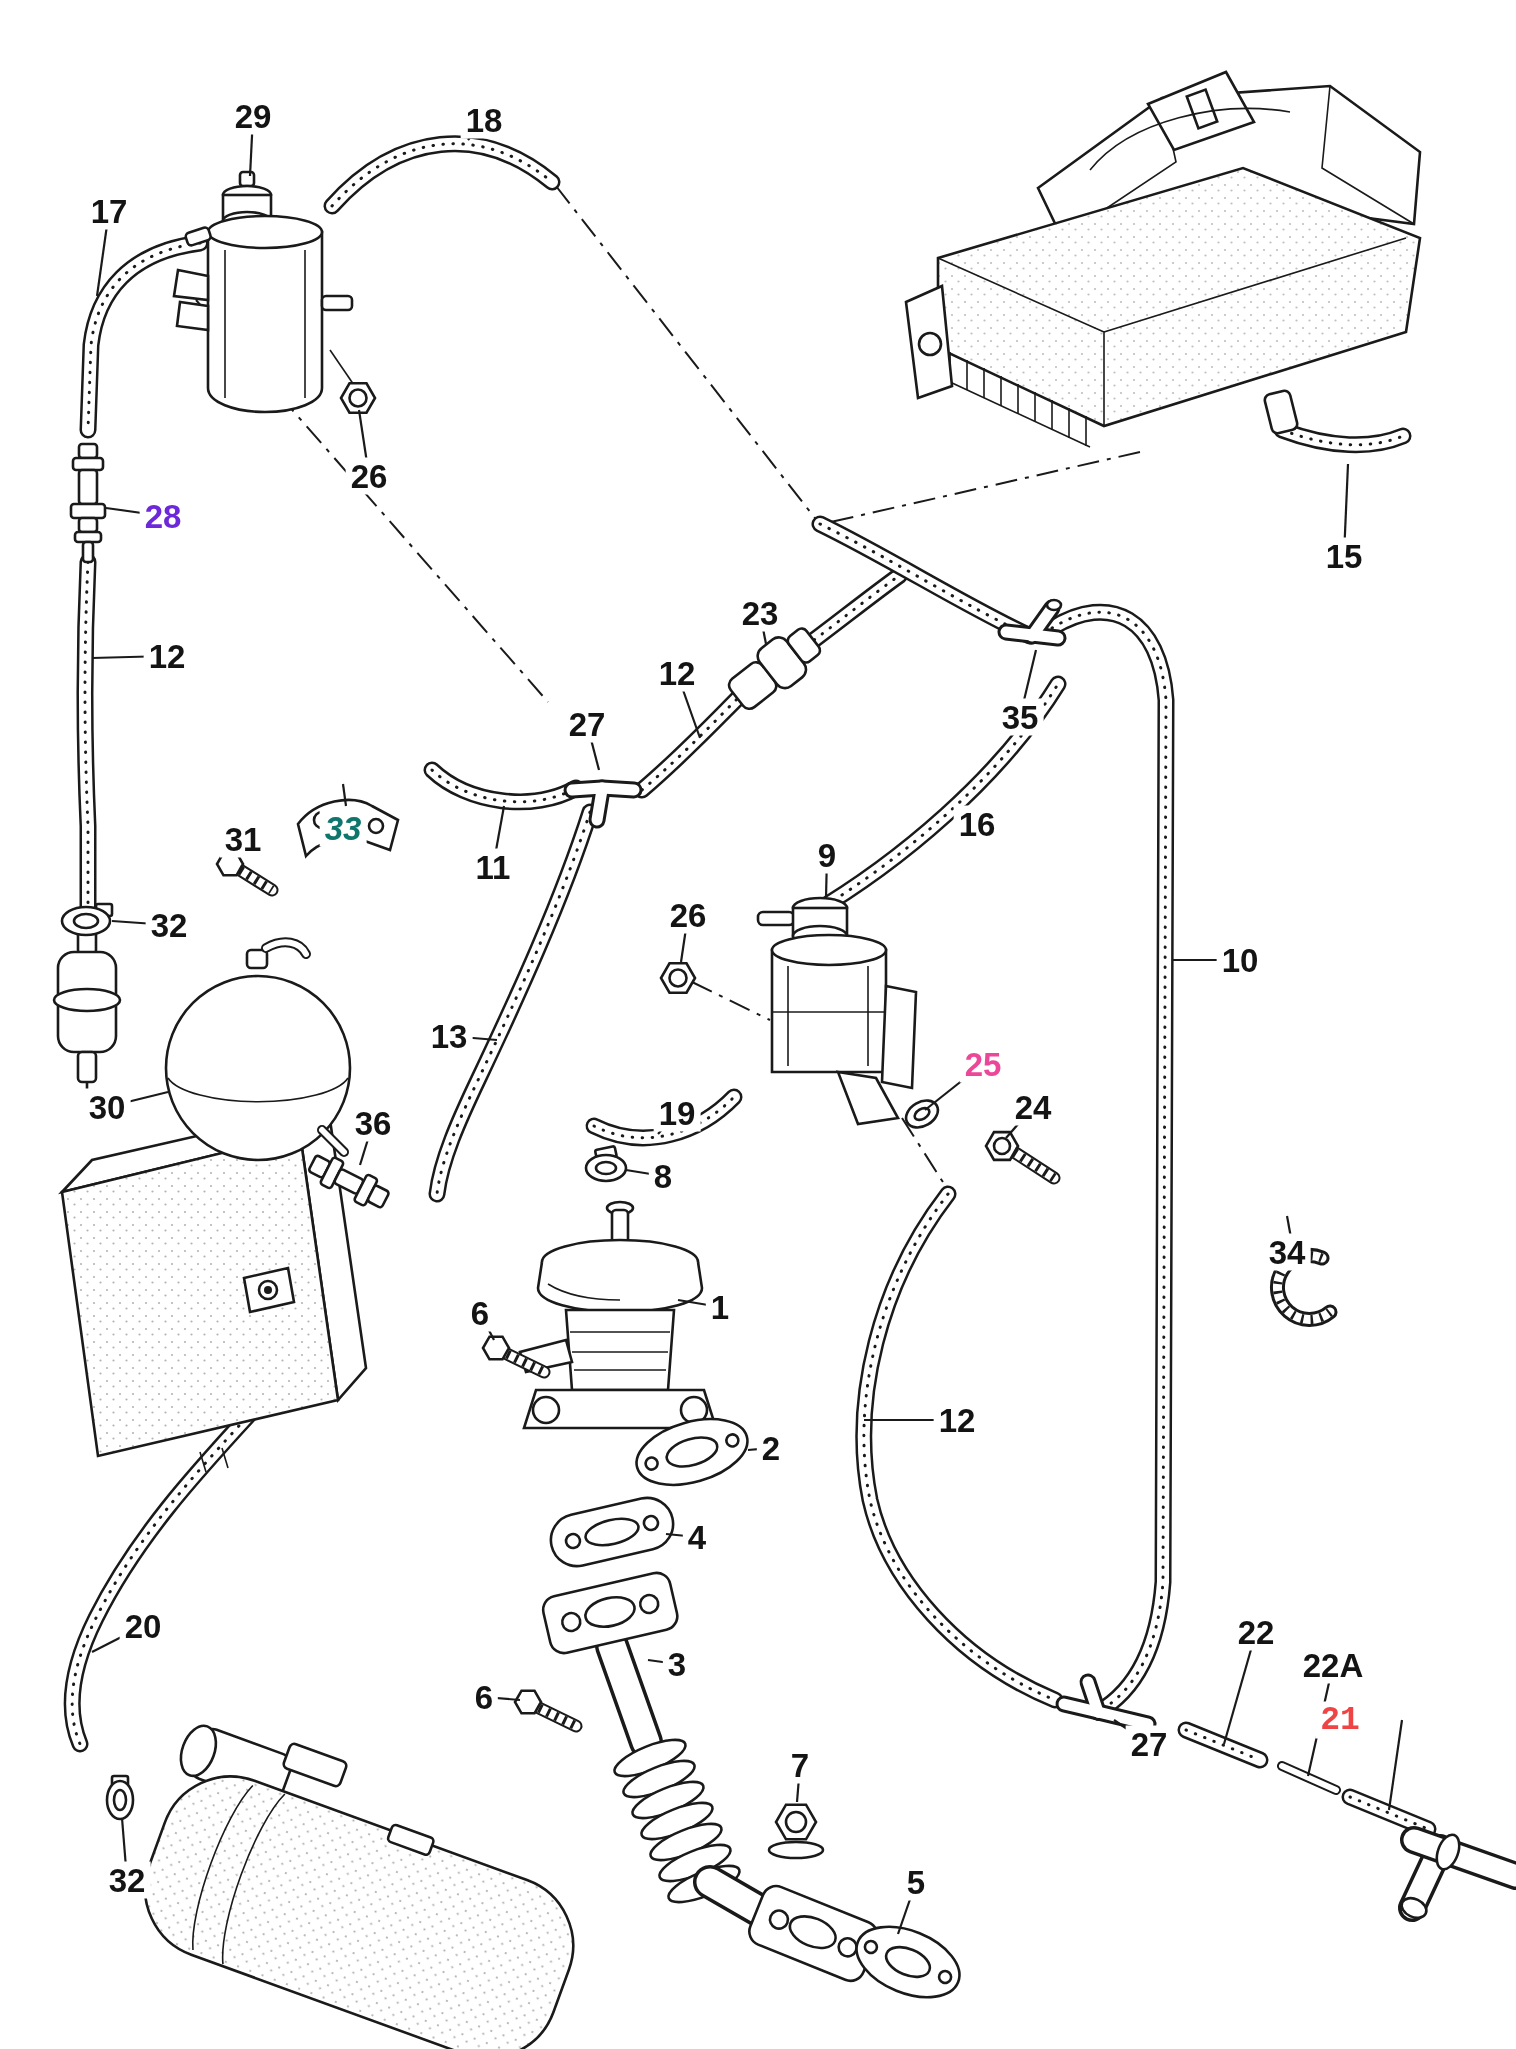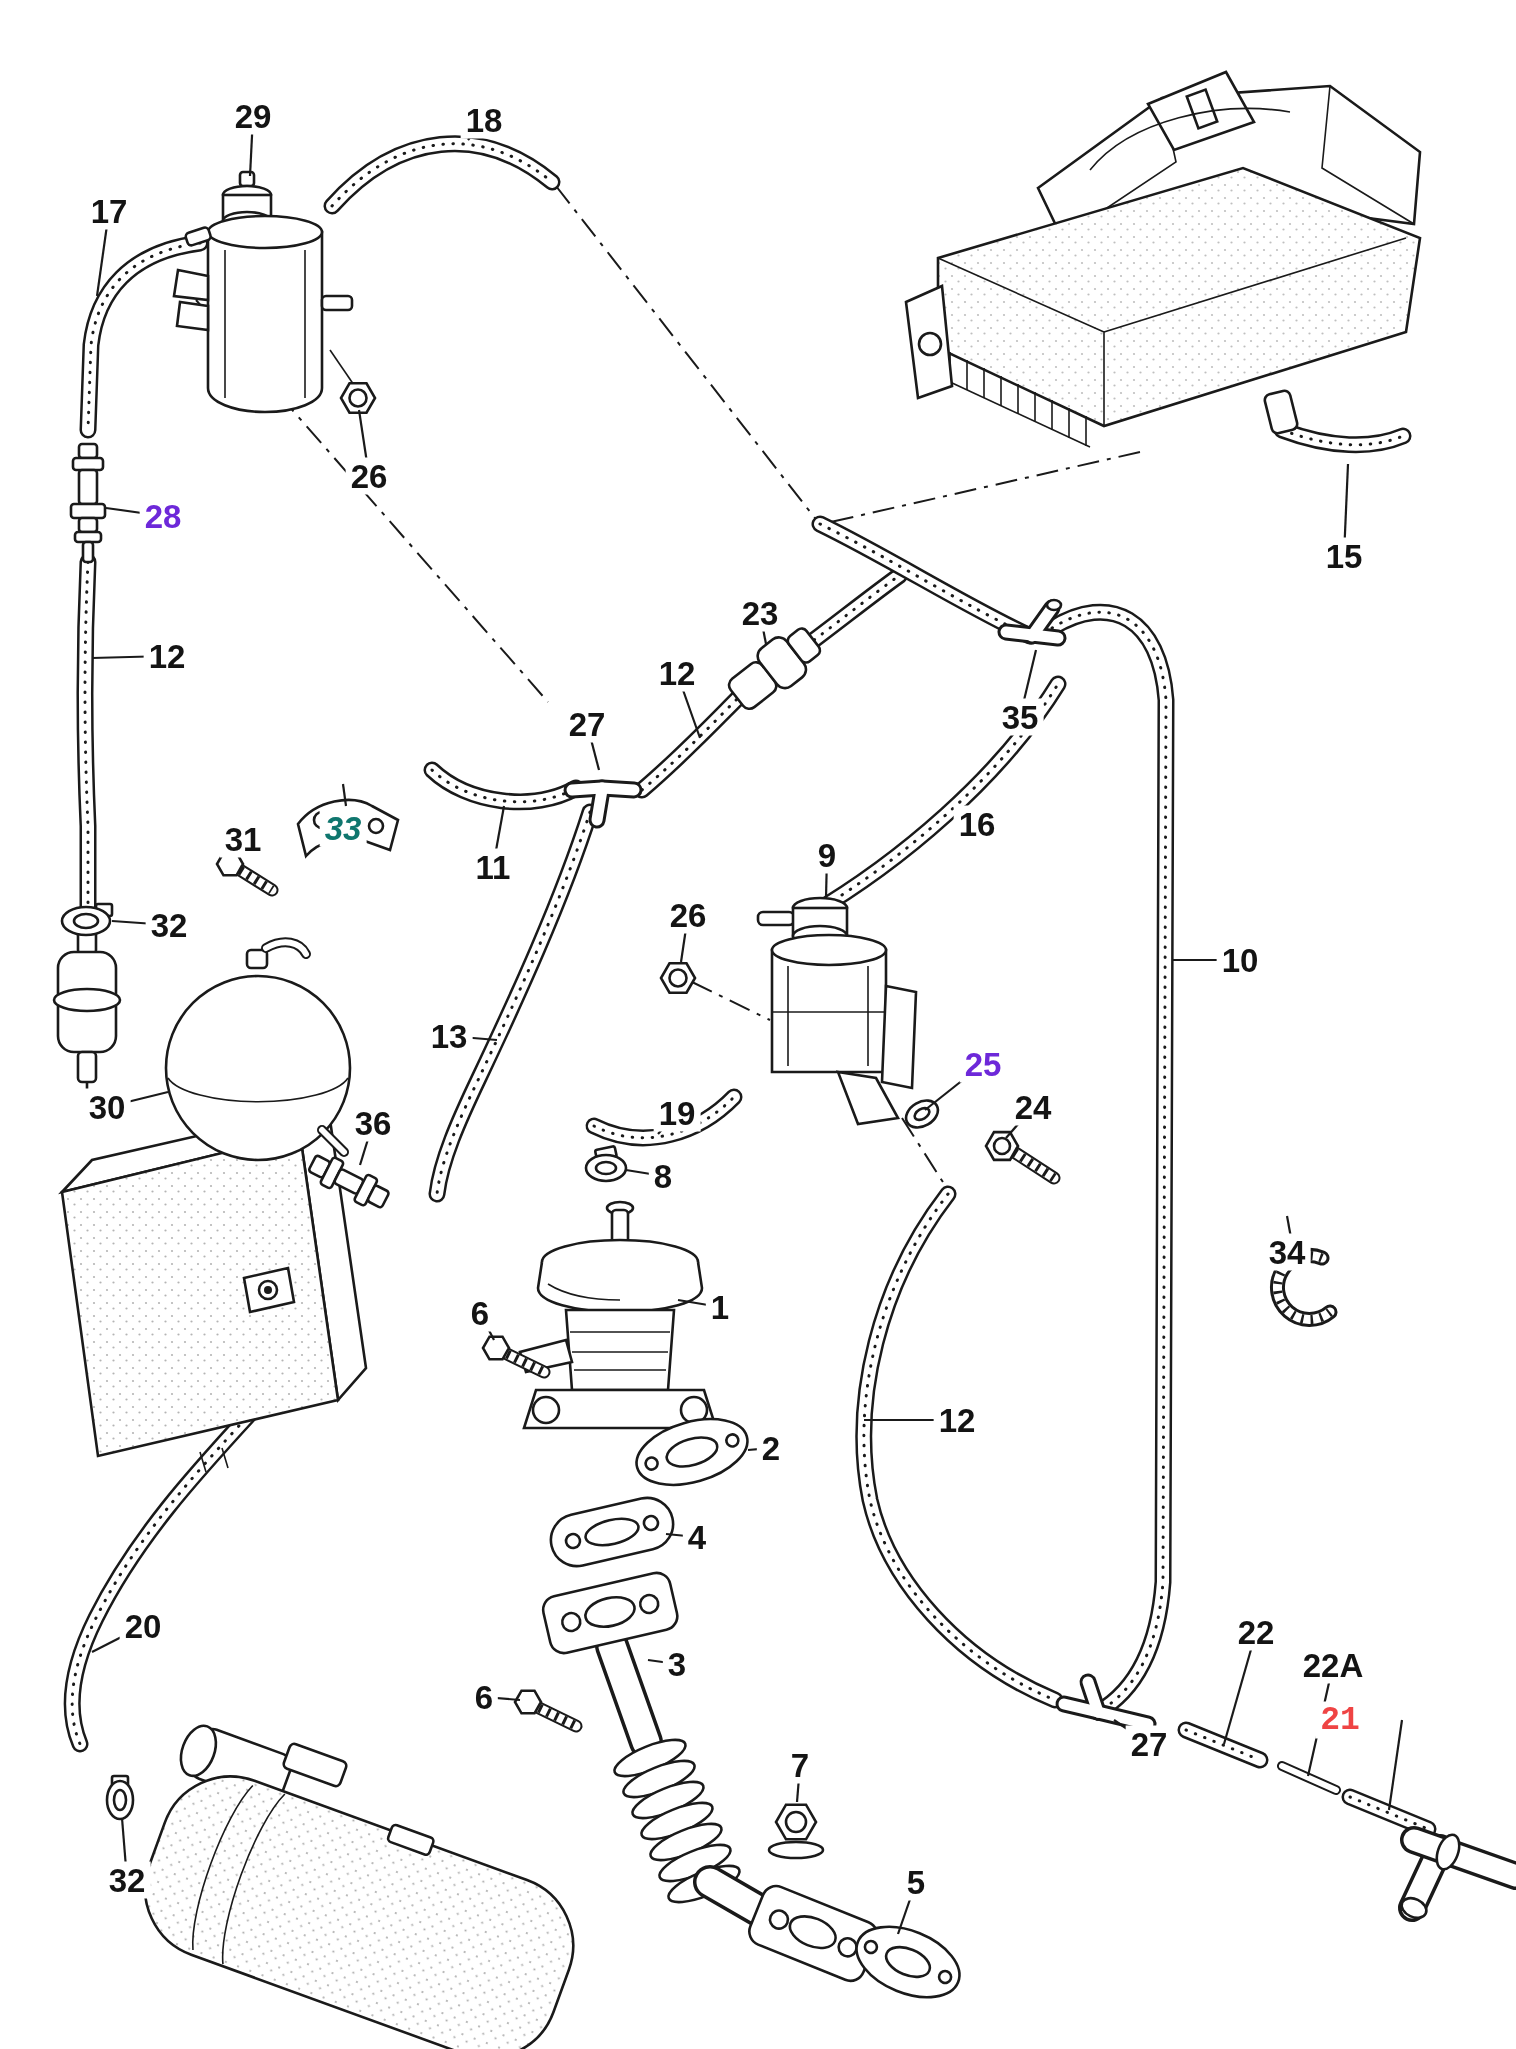--- a/index.html
+++ b/index.html
@@ -512,21 +512,21 @@
       <div class="callout" style="left: 243px; top: 839px; color: rgb(20, 20, 20);">31</div>
       <div class="callout" style="left: 493px; top: 867px; color: rgb(20, 20, 20);">11</div>
       <div class="callout" style="left: 977px; top: 824px; color: rgb(20, 20, 20); text-align: right;">16</div>
       <div class="callout" style="left: 827px; top: 855px; color: rgb(20, 20, 20);">9</div>
       <div class="callout" style="left: 688px; top: 915px; color: rgb(20, 20, 20);">26</div>
       <div class="callout" style="left: 1240px; top: 960px; color: rgb(20, 20, 20);">10</div>
       <div class="callout" style="left: 169px; top: 925px; color: rgb(20, 20, 20);">32</div>
       <div class="callout" style="left: 449px; top: 1036px; color: rgb(20, 20, 20);">13</div>
       <div class="callout" style="left: 107px; top: 1107px; color: rgb(20, 20, 20);">30</div>
       <div class="callout" style="left: 677px; top: 1113px; color: rgb(20, 20, 20);">19</div>
-      <div class="callout" style="left: 983px; top: 1064px; color: #6d28d9;">25</div>
+      <div class="callout" style="left: 983px; top: 1064px; color: #ec4899;">25</div>
       <div class="callout" style="left: 1033px; top: 1107px; color: rgb(20, 20, 20);">24</div>
       <div class="callout" style="left: 373px; top: 1123px; color: rgb(20, 20, 20);">36</div>
       <div class="callout" style="left: 663px; top: 1176px; color: rgb(20, 20, 20);">8</div>
       <div class="callout" style="left: 1287px; top: 1216px; color: rgb(20, 20, 20); margin-top: 36px;">34</div>
       <div class="callout" style="left: 720px; top: 1307px; color: rgb(20, 20, 20);">1</div>
       <div class="callout" style="left: 480px; top: 1313px; color: rgb(20, 20, 20);">6</div>
       <div class="callout" style="left: 771px; top: 1448px; color: rgb(20, 20, 20);">2</div>
       <div class="callout" style="left: 957px; top: 1420px; color: rgb(20, 20, 20);">12</div>
       <div class="callout" style="left: 697px; top: 1537px; color: rgb(20, 20, 20);">4</div>
       <div class="callout" style="left: 677px; top: 1664px; color: rgb(20, 20, 20);">3</div>

